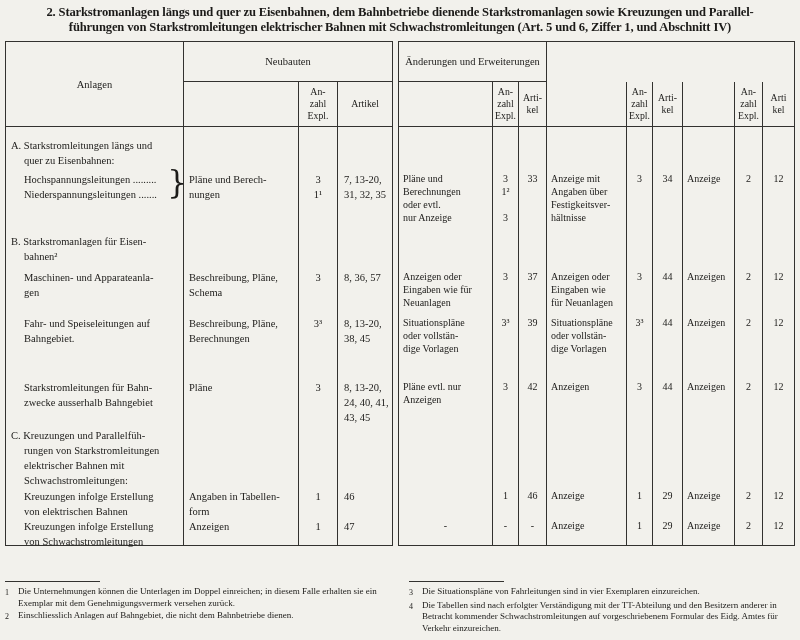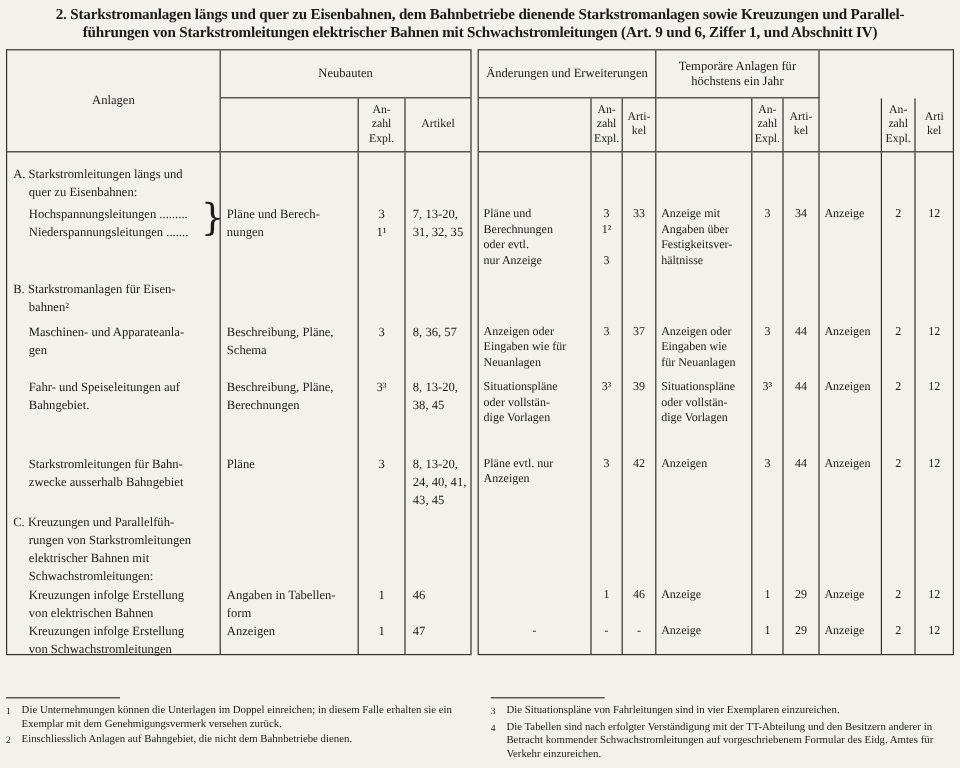--- a/index.html
+++ b/index.html
@@ -36,21 +36,21 @@
   .fnnum{width:13px;flex:none;font-size:8px;padding-top:1px;}
   .fntext{flex:1;}
 </style>
 </head>
 <body>
 
 <div class="page">
 
   <div class="title">
     <div>2. Starkstromanlagen längs und quer zu Eisenbahnen, dem Bahnbetriebe dienende Starkstromanlagen sowie Kreuzungen und Parallel-</div>
-    <div>führungen von Starkstromleitungen elektrischer Bahnen mit Schwachstromleitungen (Art. 9 und 6, Ziffer 1, und Abschnitt IV)</div>
+    <div>führungen von Starkstromleitungen elektrischer Bahnen mit Schwachstromleitungen (Art. 5 und 6, Ziffer 1, und Abschnitt IV)</div>
   </div>
 
   <div class="tbl" id="tblL">
     <div class="cell ctr" style="grid-column:1;grid-row:1/3;">Anlagen</div>
     <div class="cell ctr nr" style="grid-column:2/5;grid-row:1;">Neubauten</div>
     <div class="cell" style="grid-column:2;grid-row:2;"></div>
     <div class="cell ctr subhead" style="grid-column:3;grid-row:2;">An-
 zahl
 Expl.</div>
     <div class="cell ctr nr subhead" style="grid-column:4;grid-row:2;">Artikel</div>
@@ -109,21 +109,20 @@
       <div class="blk artL t4">8, 13-20,
 24, 40, 41,
 43, 45</div>
       <div class="blk artL t5">46</div>
       <div class="blk artL t6">47</div>
     </div>
   </div>
 
   <div class="tbl" id="tblR">
     <div class="cell ctr" style="grid-column:1/4;grid-row:1;">Änderungen und Erweiterungen</div>
-    <div class="cell ctr" style="grid-column:4/7;grid-row:1;">Temporäre Anlagen für höchstens ein Jahr</div>
 
     <div class="cell" style="grid-column:1;grid-row:2;"></div>
     <div class="cell ctr subhead" style="grid-column:2;grid-row:2;">An-
 zahl
 Expl.</div>
     <div class="cell ctr subhead" style="grid-column:3;grid-row:2;">Arti-
 kel</div>
     <div class="cell" style="grid-column:4;grid-row:2;"></div>
     <div class="cell ctr subhead" style="grid-column:5;grid-row:2;">An-
 zahl

